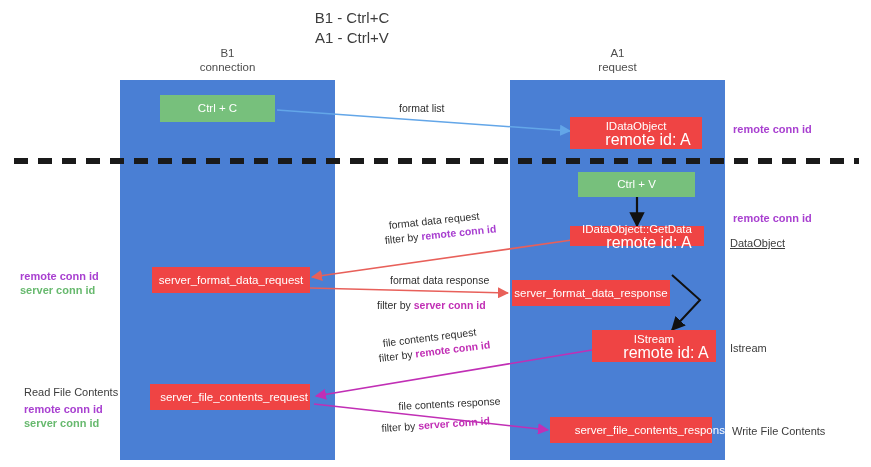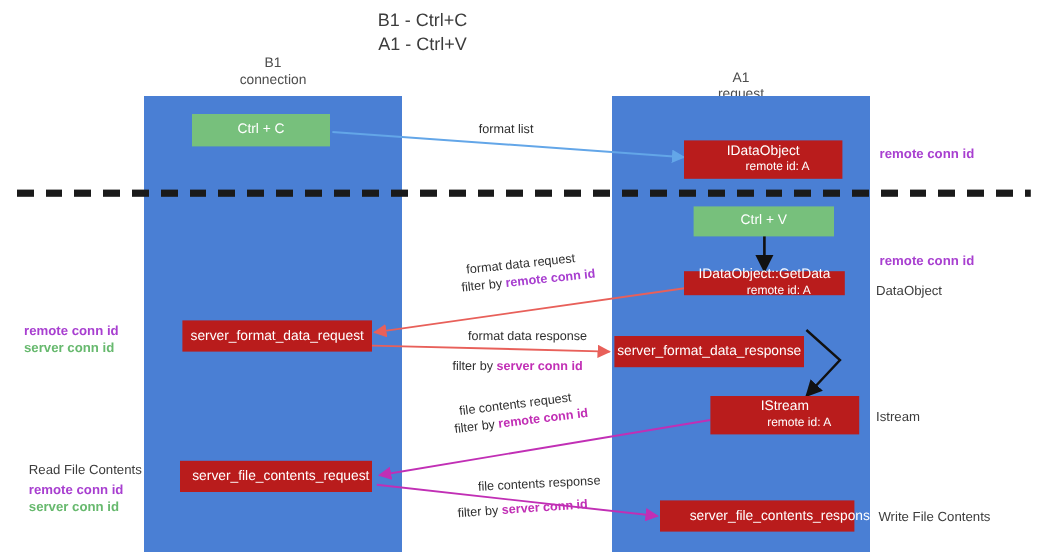--- a/index.html
+++ b/index.html
@@ -27,21 +27,21 @@
   
   .lane-header {
     position: absolute;
     width: 215px;
     text-align: center;
     color: #4d4d4d;
     font-size: 11.5px;
     line-height: 14px;
   }
   #header-b1 { left: 120px; top: 46px; }
-  #header-a1 { left: 510px; top: 58px; }
+  #header-a1 { left: 510px; top: 46px; }
 
   
   #title {
     position: absolute;
     left: 0; top: 8px;
     width: 704px;
     text-align: center;
     color: #3c3c3c;
     font-size: 15px;
     line-height: 20px;
@@ -56,22 +56,22 @@
     flex-direction: column;
     align-items: center;
     justify-content: center;
     color: #ffffff;
     font-size: 11.5px;
     line-height: 13px;
     text-align: center;
     padding: 2px 4px;
   }
   .node.green  { background: #77c07c; }
-  .node.orange { background: #b91c1c; }
-  .node .l2 { font-size: 10px; margin-left: 24px; }
+  .node.orange { background: #ef4444; }
+  .node .l2 { font-size: 16px; margin-left: 24px; }
 
   
   .annot {
     position: absolute;
     font-size: 11px;
     line-height: 14px;
     white-space: nowrap;
   }
   .annot.plain   { color: #3c3c3c; }
   .purple { color: #a83fd0; font-weight: bold; }
@@ -220,21 +220,21 @@
 
   <div class="edge-label" style="left:398px; top:399px; transform: rotate(-3deg);">file contents response</div>
   <div class="edge-label" style="left:381px; top:421px; transform: rotate(-4deg);">
     <span>filter by </span><span class="magenta">server conn id</span>
   </div>
 
   <div class="annot purple" style="left:733px; top:122px;">remote conn id</div>
 
   <div class="annot purple" style="left:733px; top:211px;">remote conn id</div>
 
-  <div class="annot plain" style="left:730px; top:236px;">DataObject</div>
+  <div class="annot plain" style="left:730px; top:236px;text-decoration:underline;">DataObject</div>
 
   <div class="annot plain" style="left:730px; top:341px;">Istream</div>
 
   <div class="annot plain" style="left:732px; top:424px;">Write File Contents</div>
 
   <div class="annot purple" style="left:20px; top:269px;">remote conn id</div>
   <div class="annot green-t" style="left:20px; top:283px;">server conn id</div>
 
   <div class="annot plain" style="left:24px; top:385px;">Read File Contents</div>
   <div class="annot purple" style="left:24px; top:402px;">remote conn id</div>

